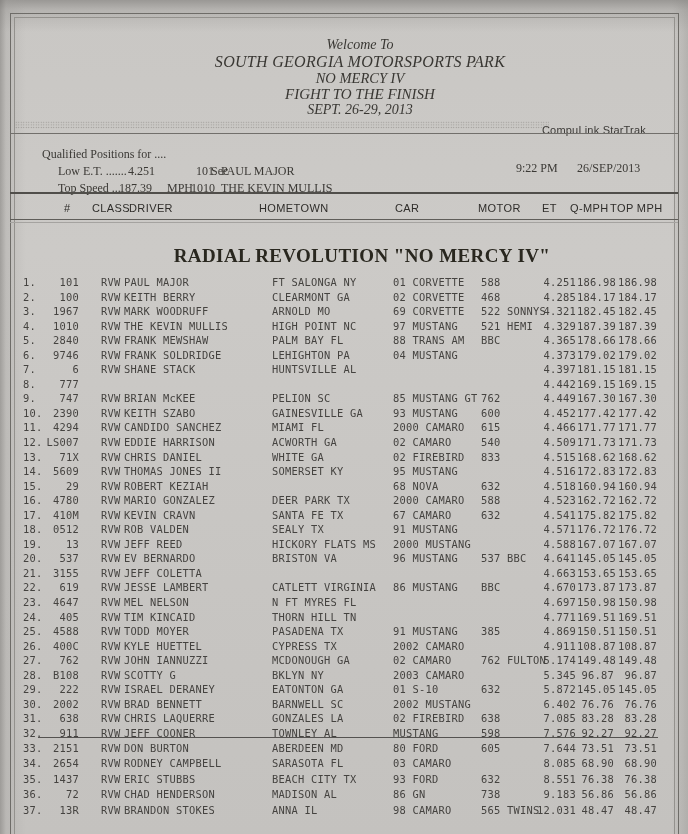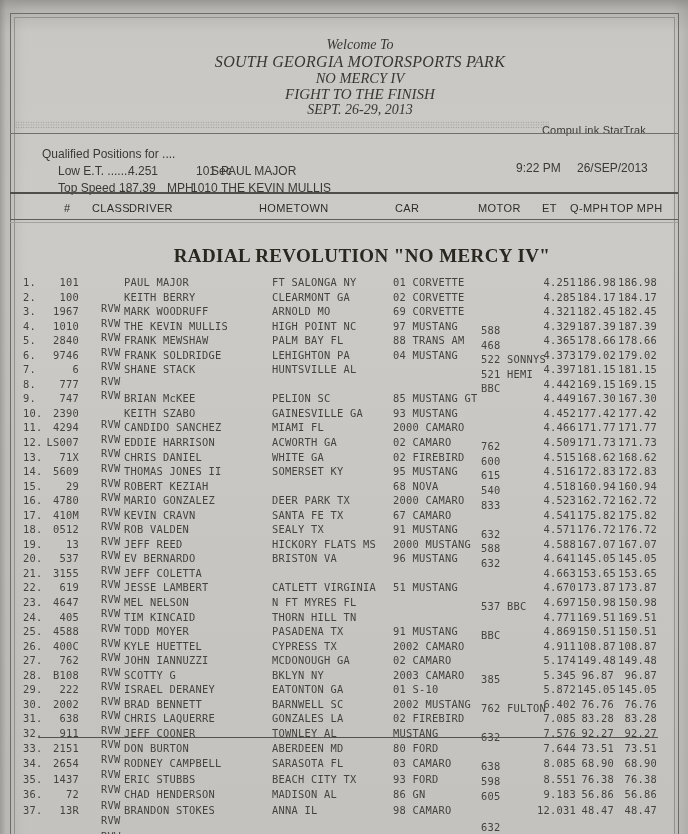--- a/index.html
+++ b/index.html
@@ -34,21 +34,21 @@
   .line{position:absolute;background:#716f6b;height:1px;}
   .line-sec{left:10px;top:133px;width:668px;}
   .line-hdr-top{left:10px;top:192px;width:668px;height:2px;background:#504e4a;}
   .line-hdr-bot{left:10px;top:219px;width:668px;height:1px;background:#5f5d59;}
   .line-hdr-bot2{left:10px;top:222px;width:668px;height:1px;background:#a5a3a0;}
   .line-cut{left:38px;top:737px;width:620px;height:1px;background:#545250;}
 
   .ptc-title{position:absolute;left:0;top:138px;width:688px;text-align:center;padding-left:96px;box-sizing:border-box;
     font-family:"Liberation Serif","DejaVu Serif",serif;font-weight:bold;font-size:18px;letter-spacing:.5px;color:#2a2824;}
 
-  .qline{position:absolute;font-family:Liberation Sans, sans-serif;font-size:12px;color:#3b3935;white-space:pre;}
+  .qline{position:absolute;font-family:Liberation Serif, serif;font-size:12px;color:#3b3935;white-space:pre;}
   .q-label{left:42px;top:147px;}
   .q-et-label{left:58px;top:164px;}
   .q-et-val{left:128px;top:164px;}
   .q-et-unit{left:167px;top:164px;margin-left:44px;}
   .q-et-num{left:196px;top:164px;}
   .q-et-name{left:221px;top:164px;}
   .q-ts-label{left:58px;top:181px;}
   .q-ts-val{left:119px;top:181px;}
   .q-ts-unit{left:167px;top:181px;}
   .q-ts-num{left:191px;top:181px;}
@@ -65,25 +65,25 @@
 
   .rows{position:absolute;left:0;top:276px;width:688px;}
   .rows-tail{position:absolute;left:0;top:741.5px;width:576px;}
   .row{position:relative;height:14.55px;
     font-family:"DejaVu Sans Mono","Liberation Mono",monospace;font-size:10.4px;
     letter-spacing:.25px;color:#454340;}
   .rows-tail .row{height:15.55px;}
   .row span{position:absolute;top:0;white-space:pre;display:block;}
   .c-pos{left:23px;}
   .c-num{left:40px;width:39px;text-align:right;}
-  .c-class{left:101px;margin-top:26px;}
+  .c-class{left:101px;}
   .c-driver{left:124px;}
   .c-home{left:272px;}
   .c-car{left:393px;}
-  .c-motor{left:481px;margin-top:48px;}
+  .c-motor{left:481px;}
   .c-et{left:519px;width:57px;text-align:right;}
   .c-q{left:577px;width:37px;text-align:right;}
   .c-t{left:615px;width:42px;text-align:right;}
 </style>
 </head>
 <body>
 
 <div class="scan">
   <div class="border-outer"></div>
   <div class="border-inner"></div>
@@ -368,21 +368,21 @@
         <span class="c-et">4.663</span>
         <span class="c-q">153.65</span>
         <span class="c-t">153.65</span>
       </div>
       <div class="row">
         <span class="c-pos">22.</span>
         <span class="c-num">619</span>
         <span class="c-class">RVW</span>
         <span class="c-driver">JESSE LAMBERT</span>
         <span class="c-home">CATLETT VIRGINIA</span>
-        <span class="c-car">51 MUSTANG</span>
+        <span class="c-car">86 MUSTANG</span>
         <span class="c-motor">BBC</span>
         <span class="c-et">4.670</span>
         <span class="c-q">173.87</span>
         <span class="c-t">173.87</span>
       </div>
       <div class="row">
         <span class="c-pos">23.</span>
         <span class="c-num">4647</span>
         <span class="c-class">RVW</span>
         <span class="c-driver">MEL NELSON</span>

